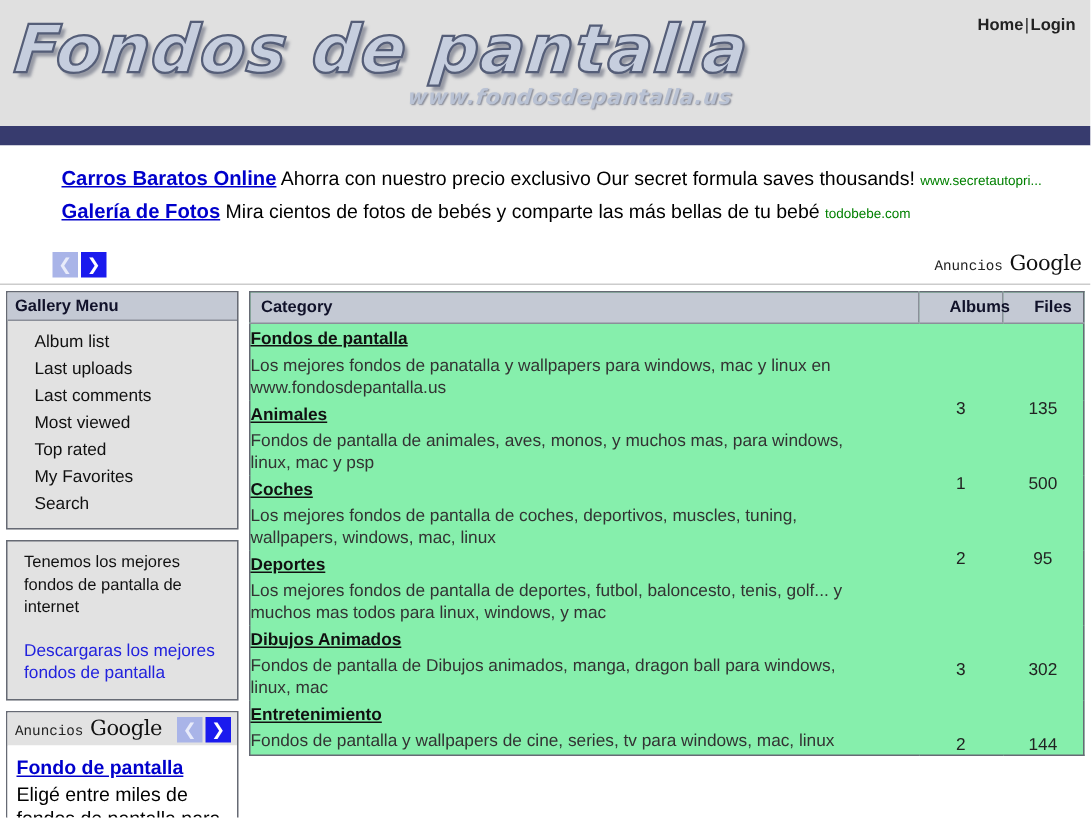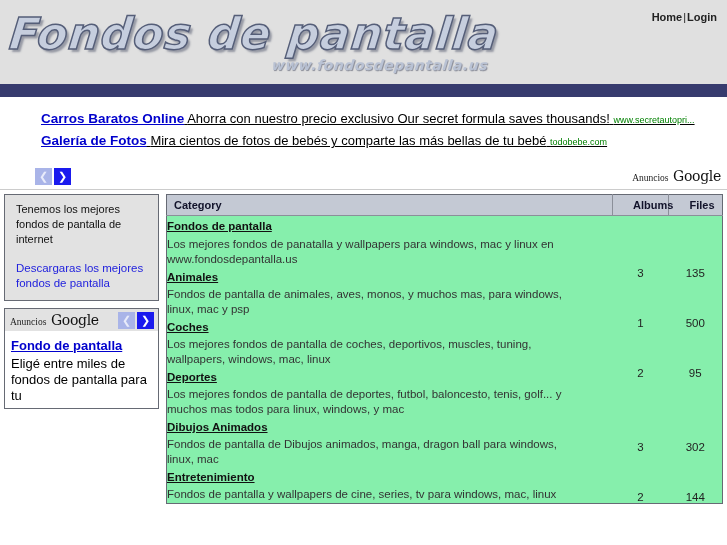--- a/index.html
+++ b/index.html
@@ -75,21 +75,20 @@
     height: 92px;
     border-bottom: 1px solid #cccccc;
   }
   .ad-line {
     position: absolute;
     left: 41px;
     font-size: 13px;
     color: #000000;
     white-space: nowrap;
     line-height: 15px;
-    text-decoration: underline;
   }
   .ad-line.one { top: 14px; }
   .ad-line.two { top: 36px; }
   .ad-title {
     color: #0000cc;
     text-decoration: underline;
     font-weight: bold;
     font-size: 13.5px;
   }
   .ad-desc { color: #000000; }
@@ -114,21 +113,21 @@
     border: 1px solid transparent;
   }
   .arrow-btn.prev { background: #a9b4e8; color: #e8ebfa; }
   .arrow-btn.next { background: #1a1aee; color: #ffffff; }
   .anuncios-google {
     position: absolute;
     right: 6px; top: 70px;
     white-space: nowrap;
   }
   .ag-small {
-    font-family: Liberation Serif, serif;
+    font-family: Liberation Mono, monospace;
     font-size: 9.5px;
     color: #222222;
   }
   .ag-google {
     font-family: "DejaVu Serif", serif;
     font-size: 14px;
     color: #111111;
     letter-spacing: -0.3px;
   }
 
@@ -314,20 +313,32 @@
   <div class="anuncios-google">
     <span class="ag-small">Anuncios</span>
     <span class="ag-google">Google</span>
   </div>
 </div>
 
 <div class="page">
 
   <div class="sidebar">
 
+    <div class="block">
+      <div class="block-head">Gallery Menu</div>
+      <div class="block-body">
+        <div class="menu-item">Album list</div>
+        <div class="menu-item">Last uploads</div>
+        <div class="menu-item">Last comments</div>
+        <div class="menu-item">Most viewed</div>
+        <div class="menu-item">Top rated</div>
+        <div class="menu-item">My Favorites</div>
+        <div class="menu-item">Search</div>
+      </div>
+    </div>
 
     <div class="block">
       <div class="block-body">
         <div class="su-text">Tenemos los mejores fondos de pantalla de internet</div>
         <div class="su-link">Descargaras los mejores fondos de pantalla</div>
       </div>
     </div>
 
     <div class="sb-ad">
       <div class="sb-ad-head">

